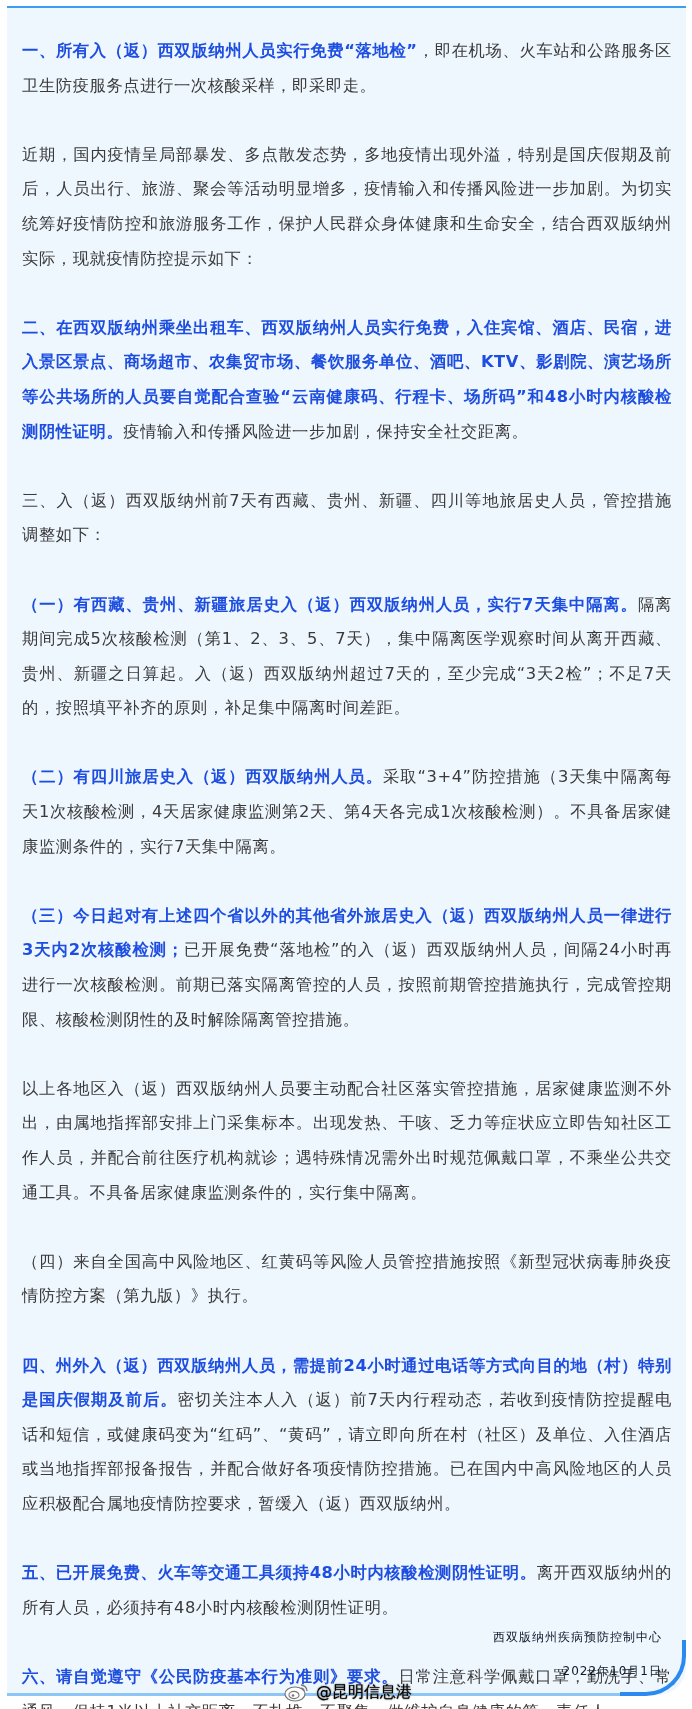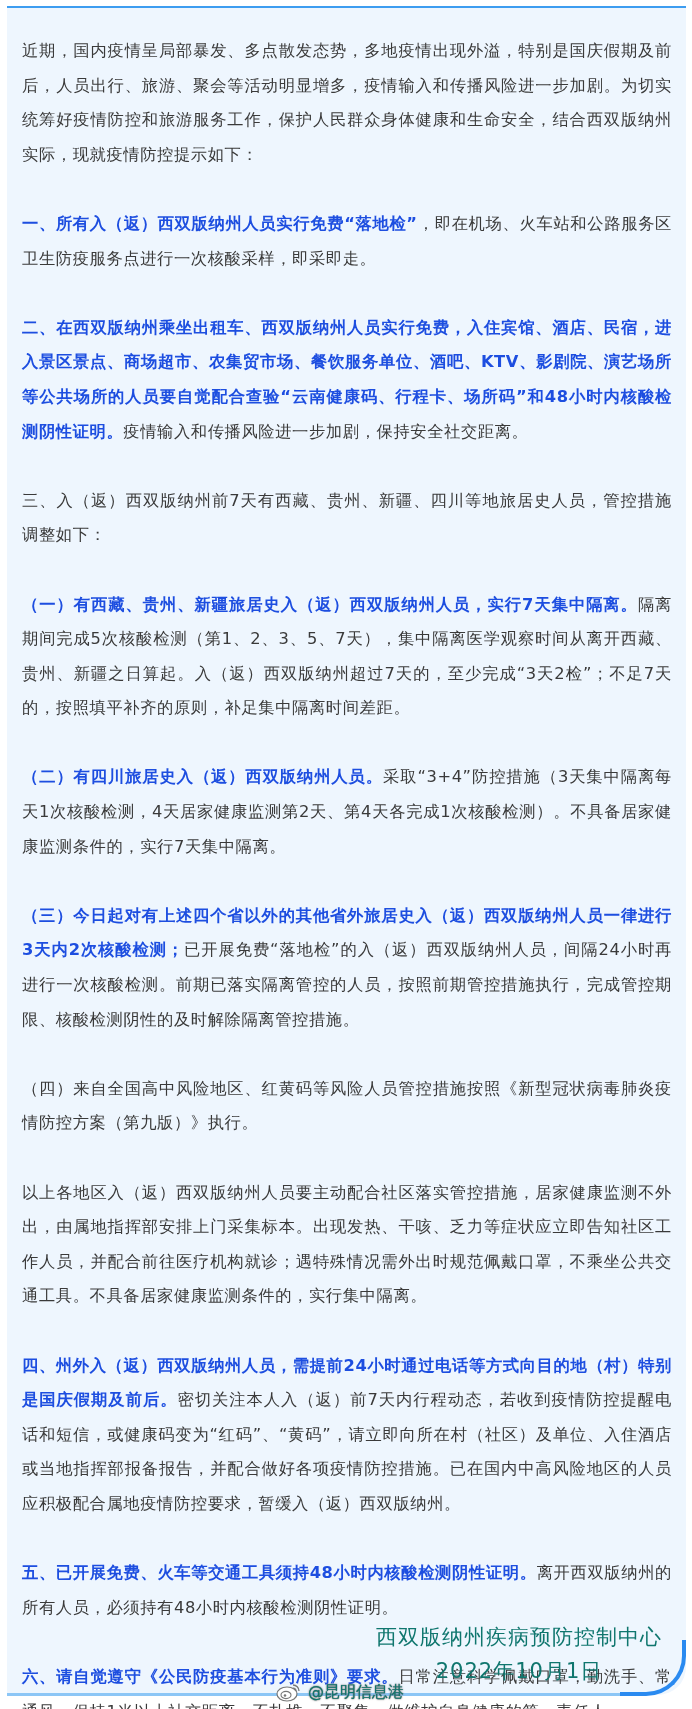--- a/index.html
+++ b/index.html
@@ -23,63 +23,63 @@
     border-bottom: 4px solid #2a8af0;
     box-sizing: border-box;
   }
   .content { position: absolute; left: 22px; top: 34px; width: 650px; }
   .para {
     font-size: 16.3px; line-height: 34.6px; color: #3a3a3a;
     margin: 0 0 34.6px 0; text-align: justify; letter-spacing: 0.6px;
     word-break: break-all;
   }
   .para .b { color: #1d4ee0; font-weight: bold; }
-  .sign { position: absolute; right: 30px; top: 1620px; text-align: center;
-          font-size: 21px; line-height: 34px; color: #0f766e; letter-spacing: 1px; }
-  .watermark { position: absolute; left: 276px; top: 1680px; height: 24px;
+  .sign { position: absolute; right: 30px; top: 1620px; text-align: right;
+          font-size: 12px; line-height: 34px; color: #0f172a; letter-spacing: 1px; }
+  .watermark { position: absolute; left: 284px; top: 1680px; height: 24px;
                display: flex; align-items: center; gap: 6px;
-               color: #0f766e; font-size: 16px;
+               color: #000000; font-size: 16px;
                text-shadow: 0 0 2px #777, 0 0 1px #555; }
   .weibo-icon { width: 26px; height: 20px; position: relative; }
   .weibo-icon svg { display: block; }
 </style>
 </head>
 <body>
 
 <div class="card"></div>
 <div class="card-bottom-line"></div>
 <div class="corner-swoosh"></div>
 
 <div class="content">
   <p class="para">
-    <span>近期，国内疫情呈局部暴发、多点散发态势，多地疫情出现外溢，特别是国庆假期及前后，人员出行、旅游、聚会等活动明显增多，疫情输入和传播风险进一步加剧。为切实统筹好疫情防控和旅游服务工作，保护人民群众身体健康和生命安全，结合西双版纳州实际，现就疫情防控提示如下：</span>
+    <span class="b">一、所有入（返）西双版纳州人员实行免费“落地检”</span><span>，即在机场、火车站和公路服务区卫生防疫服务点进行一次核酸采样，即采即走。</span>
   </p>
   <p class="para">
-    <span class="b">一、所有入（返）西双版纳州人员实行免费“落地检”</span><span>，即在机场、火车站和公路服务区卫生防疫服务点进行一次核酸采样，即采即走。</span>
+    <span>近期，国内疫情呈局部暴发、多点散发态势，多地疫情出现外溢，特别是国庆假期及前后，人员出行、旅游、聚会等活动明显增多，疫情输入和传播风险进一步加剧。为切实统筹好疫情防控和旅游服务工作，保护人民群众身体健康和生命安全，结合西双版纳州实际，现就疫情防控提示如下：</span>
   </p>
   <p class="para">
     <span class="b">二、在西双版纳州乘坐出租车、西双版纳州人员实行免费，入住宾馆、酒店、民宿，进入景区景点、商场超市、农集贸市场、餐饮服务单位、酒吧、KTV、影剧院、演艺场所等公共场所的人员要自觉配合查验“云南健康码、行程卡、场所码”和48小时内核酸检测阴性证明。</span><span>疫情输入和传播风险进一步加剧，保持安全社交距离。</span>
   </p>
   <p class="para">
     <span>三、入（返）西双版纳州前7天有西藏、贵州、新疆、四川等地旅居史人员，管控措施调整如下：</span>
   </p>
   <p class="para">
     <span class="b">（一）有西藏、贵州、新疆旅居史入（返）西双版纳州人员，实行7天集中隔离。</span><span>隔离期间完成5次核酸检测（第1、2、3、5、7天），集中隔离医学观察时间从离开西藏、贵州、新疆之日算起。入（返）西双版纳州超过7天的，至少完成“3天2检”；不足7天的，按照填平补齐的原则，补足集中隔离时间差距。</span>
   </p>
   <p class="para">
     <span class="b">（二）有四川旅居史入（返）西双版纳州人员。</span><span>采取“3+4”防控措施（3天集中隔离每天1次核酸检测，4天居家健康监测第2天、第4天各完成1次核酸检测）。不具备居家健康监测条件的，实行7天集中隔离。</span>
   </p>
   <p class="para">
     <span class="b">（三）今日起对有上述四个省以外的其他省外旅居史入（返）西双版纳州人员一律进行3天内2次核酸检测；</span><span>已开展免费“落地检”的入（返）西双版纳州人员，间隔24小时再进行一次核酸检测。前期已落实隔离管控的人员，按照前期管控措施执行，完成管控期限、核酸检测阴性的及时解除隔离管控措施。</span>
   </p>
   <p class="para">
-    <span>（四）来自全国高中风险地区、红黄码等风险人员管控措施按照《新型冠状病毒肺炎疫情防控方案（第九版）》执行。</span>
+    <span>以上各地区入（返）西双版纳州人员要主动配合社区落实管控措施，居家健康监测不外出，由属地指挥部安排上门采集标本。出现发热、干咳、乏力等症状应立即告知社区工作人员，并配合前往医疗机构就诊；遇特殊情况需外出时规范佩戴口罩，不乘坐公共交通工具。不具备居家健康监测条件的，实行集中隔离。</span>
   </p>
   <p class="para">
-    <span>以上各地区入（返）西双版纳州人员要主动配合社区落实管控措施，居家健康监测不外出，由属地指挥部安排上门采集标本。出现发热、干咳、乏力等症状应立即告知社区工作人员，并配合前往医疗机构就诊；遇特殊情况需外出时规范佩戴口罩，不乘坐公共交通工具。不具备居家健康监测条件的，实行集中隔离。</span>
+    <span>（四）来自全国高中风险地区、红黄码等风险人员管控措施按照《新型冠状病毒肺炎疫情防控方案（第九版）》执行。</span>
   </p>
   <p class="para">
     <span class="b">四、州外入（返）西双版纳州人员，需提前24小时通过电话等方式向目的地（村）特别是国庆假期及前后。</span><span>密切关注本人入（返）前7天内行程动态，若收到疫情防控提醒电话和短信，或健康码变为“红码”、“黄码”，请立即向所在村（社区）及单位、入住酒店或当地指挥部报备报告，并配合做好各项疫情防控措施。已在国内中高风险地区的人员应积极配合属地疫情防控要求，暂缓入（返）西双版纳州。</span>
   </p>
   <p class="para">
     <span class="b">五、已开展免费、火车等交通工具须持48小时内核酸检测阴性证明。</span><span>离开西双版纳州的所有人员，必须持有48小时内核酸检测阴性证明。</span>
   </p>
   <p class="para">
     <span class="b">六、请自觉遵守《公民防疫基本行为准则》要求。</span><span>日常注意科学佩戴口罩，勤洗手、常通风、保持1米以上社交距离，不扎堆、不聚集，做维护自身健康的第一责任人。</span>
   </p>

